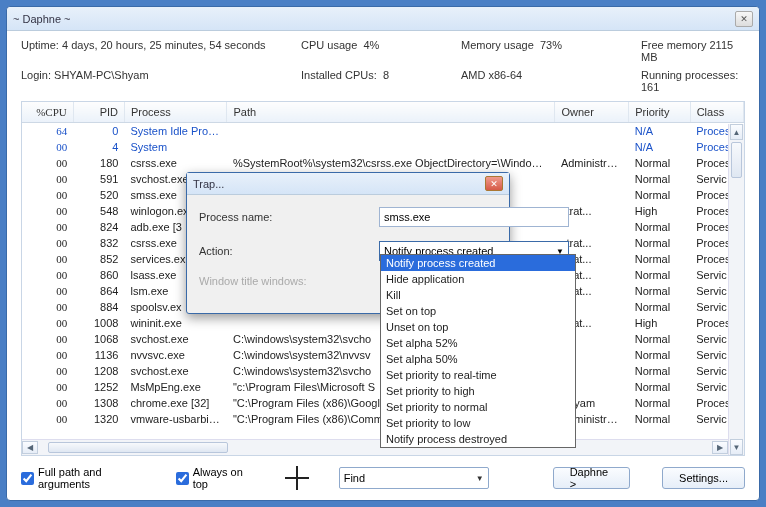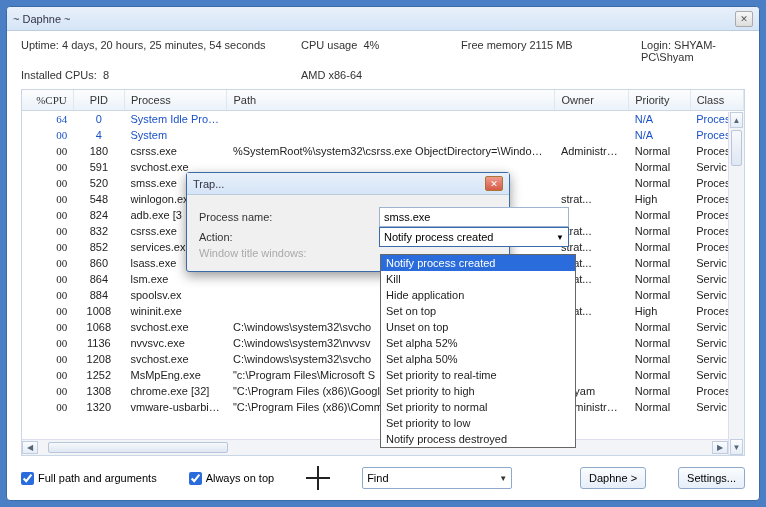--- a/index.html
+++ b/index.html
@@ -8,66 +8,68 @@
 .titlebar { background: linear-gradient(#e8f0fa,#d5e5f7); border-bottom: 1px solid #bcd; border-radius: 4px 4px 0 0; height: 24px; display: flex; align-items: center; padding: 0 6px; }
 .titlebar .title { flex: 1; color: #334; }
 .closebtn { width: 18px; height: 16px; background: linear-gradient(#f7f7f7,#ddd); border: 1px solid #aaa; border-radius: 2px; display: flex; align-items: center; justify-content: center; font-size: 9px; color: #555; }
 .stats { padding: 8px 14px 4px; display: grid; grid-template-columns: 280px 160px 180px 1fr; row-gap: 6px; color: #333; }
 .table-wrap { flex: 1; margin: 4px 14px 0; border: 1px solid #c9d6e6; overflow: hidden; position: relative; }
 table { width: 100%; border-collapse: collapse; table-layout: fixed; }
 thead th { background: linear-gradient(#fdfdfd,#ebf2fa); border-right: 1px solid #dfe7f0; border-bottom: 1px solid #cdd8e5; text-align: left; padding: 4px 6px; font-weight: normal; color: #333; white-space: nowrap; overflow: hidden; }
 tbody td { padding: 2px 6px; white-space: nowrap; overflow: hidden; text-overflow: ellipsis; color: #222; }
 tbody tr.hl td { color: #1a52c9; }
 .cpu { text-align: right; font-family: Liberation Serif, serif; }
-.pid { text-align: center; }
+.pid { text-align: right; }
 .scrollbar-v { position: absolute; right: 0; top: 22px; bottom: 0; width: 16px; background: #f2f4f8; border-left: 1px solid #dde; }
 .scrollbar-v .thumb { position: absolute; left: 2px; right: 2px; top: 18px; height: 36px; background: linear-gradient(#f7f9fc,#dfe7f2); border: 1px solid #b8c6db; border-radius: 2px; }
 .scrollbar-v .btn { position: absolute; left: 1px; right: 1px; height: 16px; background: linear-gradient(#fafcff,#e6edf7); border: 1px solid #c2cedd; display: flex; align-items: center; justify-content: center; font-size: 8px; color: #567; }
 .scrollbar-h { position: absolute; left: 0; right: 16px; bottom: 0; height: 16px; background: #f2f4f8; border-top: 1px solid #dde; }
 .scrollbar-h .thumb { position: absolute; top: 2px; bottom: 2px; left: 26px; width: 180px; background: linear-gradient(#f7f9fc,#dfe7f2); border: 1px solid #b8c6db; border-radius: 2px; }
 .scrollbar-h .btn { position: absolute; top: 1px; bottom: 1px; width: 16px; background: linear-gradient(#fafcff,#e6edf7); border: 1px solid #c2cedd; display: flex; align-items: center; justify-content: center; font-size: 8px; color: #567; }
 .bottombar { display: flex; align-items: center; gap: 32px; padding: 10px 14px; }
 .chk { display: flex; align-items: center; gap: 4px; }
 .chk input { accent-color: #2a6cdc; }
 .crosshair { width: 24px; height: 24px; border: none; position: relative; }
 .crosshair::before, .crosshair::after { content: ""; position: absolute; background: #222; }
 .crosshair::before { left: 11px; top: 0; width: 2px; height: 24px; }
 .crosshair::after { top: 11px; left: 0; height: 2px; width: 24px; }
 .combo { border: 1px solid #8fa9cc; background: #fff; height: 22px; display: flex; align-items: center; padding: 8px 4px; min-width: 150px; justify-content: space-between; border-radius: 2px; }
 .combo .arrow { font-size: 8px; color: #333; }
-.btn3d { border: 1px solid #8fa9cc; background: linear-gradient(#fafcff,#e6eef8); height: 22px; padding: 0 8px; border-radius: 3px; display: flex; align-items: center; }
+.btn3d { border: 1px solid #8fa9cc; background: linear-gradient(#fafcff,#e6eef8); height: 22px; padding: 0 16px; border-radius: 3px; display: flex; align-items: center; }
 .dialog { position: absolute; left: 186px; top: 172px; width: 324px; background: #f0f0f0; border: 1px solid #3a6aa8; box-shadow: 0 4px 12px rgba(0,0,0,0.4); border-radius: 3px; z-index: 20; }
 .dialog .dtitle { background: linear-gradient(#e8f0fa,#d5e5f7); border-bottom: 1px solid #bcd; height: 22px; display: flex; align-items: center; padding: 0 6px; }
 .dialog .dtitle span { flex: 1; color: #334; }
 .dialog .dclose { width: 18px; height: 15px; background: linear-gradient(#f09a8c,#d65a47); border: 1px solid #a73; border-radius: 2px; display: flex; align-items: center; justify-content: center; color: #fff; font-size: 9px; }
-.dialog .body { padding: 12px; display: grid; grid-template-columns: 180px 1fr; align-items: center; }
+.dialog .body { padding: 12px; display: grid; grid-template-columns: 180px 1fr; row-gap: 14px; align-items: center; }
 .dialog .body label { color: #333; }
 .dialog .body .disabled { color: #aaa; }
 .dialog input[type=text] { border: 1px solid #9fb4d2; height: 20px; width: 190px; padding: 0 4px; }
 .dialog .ddl { border: 1px solid #3a6aa8; background: #fff; height: 20px; width: 190px; display: flex; align-items: center; justify-content: space-between; padding: 0 4px; }
 .dropdown { position: absolute; left: 380px; top: 254px; width: 196px; background: #fff; border: 1px solid #666; z-index: 30; }
 .dropdown div { padding: 2px 5px; color: #222; }
 .dropdown div.sel { background: #2a6cdc; color: #fff; }
 </style>
 </head>
 <body>
 
 <div class="window">
   <div class="titlebar">
     <span class="title">~ Daphne ~</span>
     <div class="closebtn">✕</div>
   </div>
 
   <div class="stats">
     <div><span>Uptime:</span> <span>4 days, 20 hours, 25 minutes, 54 seconds</span></div>
     <div><span>CPU usage</span>&nbsp; <span>4%</span></div>
+    <div><span>Memory usage</span>&nbsp; <span>73%</span></div>
     <div><span>Free memory</span> <span>2115 MB</span></div>
     <div><span>Login:</span> <span>SHYAM-PC\Shyam</span></div>
     <div><span>Installed CPUs:</span>&nbsp; <span>8</span></div>
     <div><span>AMD x86-64</span></div>
+    <div><span>Running processes:</span>&nbsp; <span>161</span></div>
   </div>
 
   <div class="table-wrap">
     <table>
       <colgroup>
           <col style="width:50px">
           <col style="width:50px">
           <col style="width:100px">
           <col style="width:320px">
           <col style="width:72px">
@@ -306,22 +308,22 @@
       </div>
     <label class="disabled">Window title windows:</label>
     <div></div>
     <div></div>
       <div></div>
   </div>
 </div>
 
 <div class="dropdown" id="dropdown">
     <div class="sel">Notify process created</div>
+    <div>Hide application</div>
     <div>Kill</div>
-    <div>Hide application</div>
     <div>Set on top</div>
     <div>Unset on top</div>
     <div>Set alpha 52%</div>
     <div>Set alpha 50%</div>
     <div>Set priority to real-time</div>
     <div>Set priority to high</div>
     <div>Set priority to normal</div>
     <div>Set priority to low</div>
     <div>Notify process destroyed</div>
   </div>

